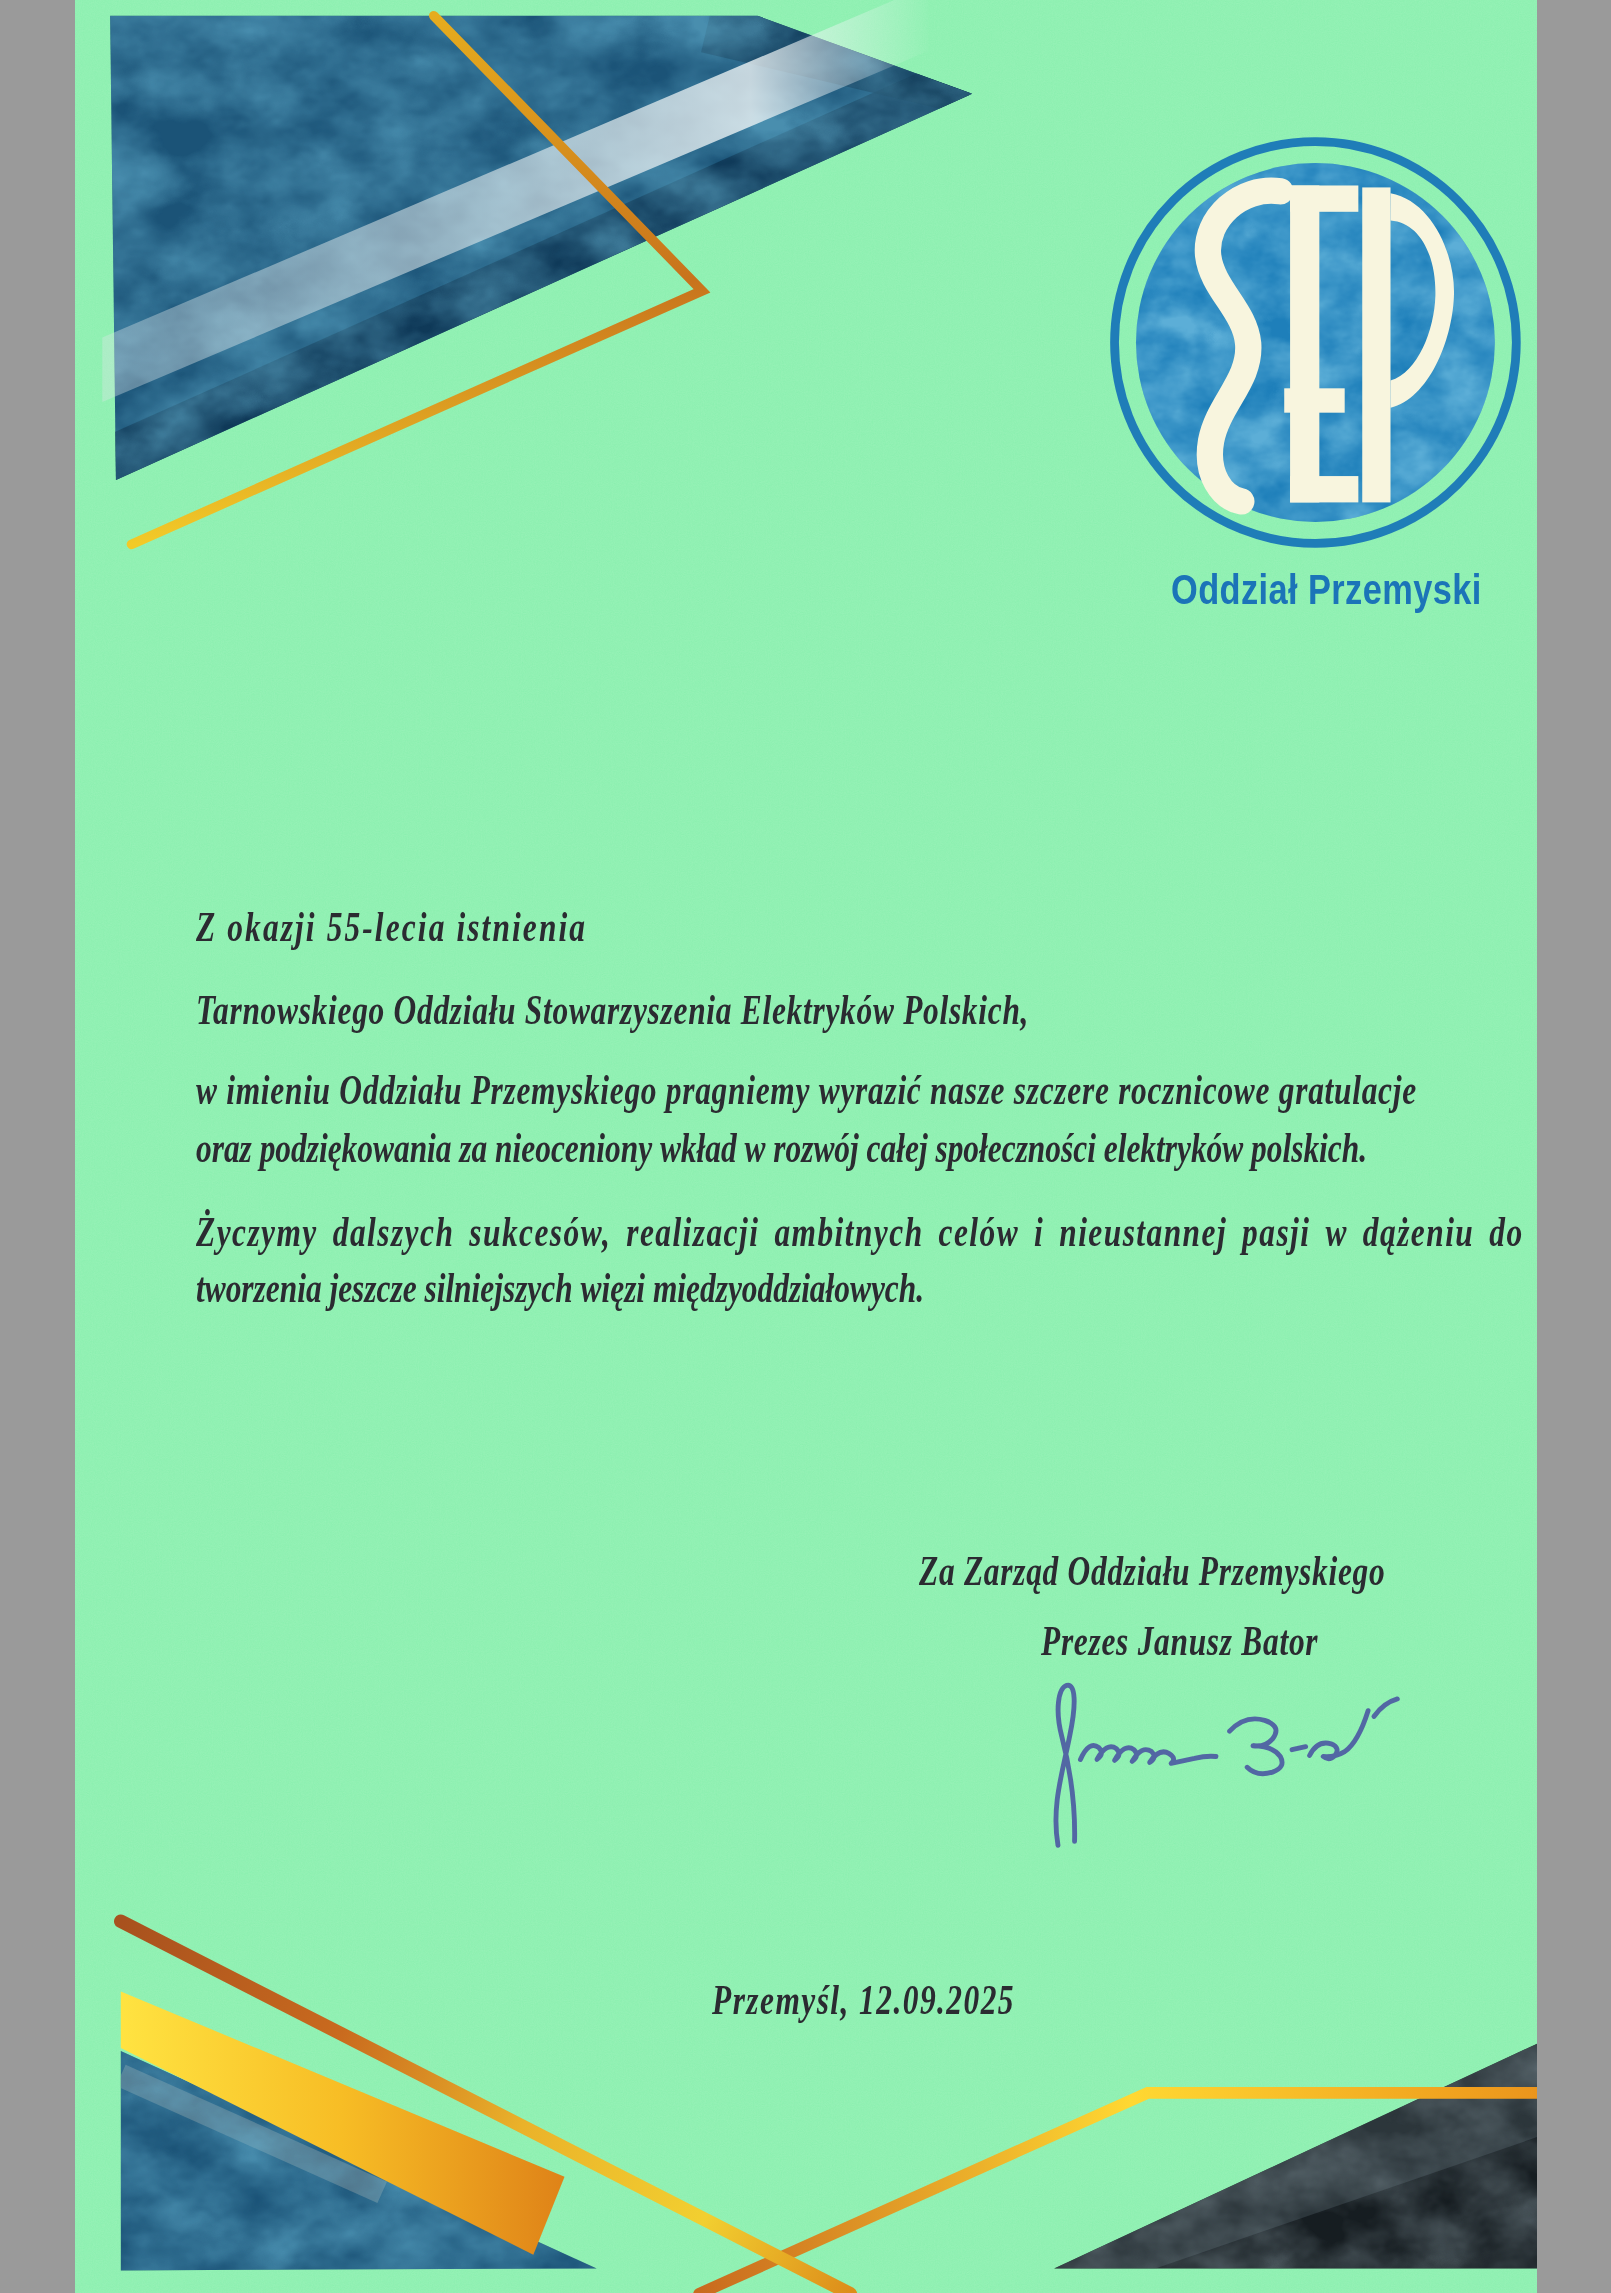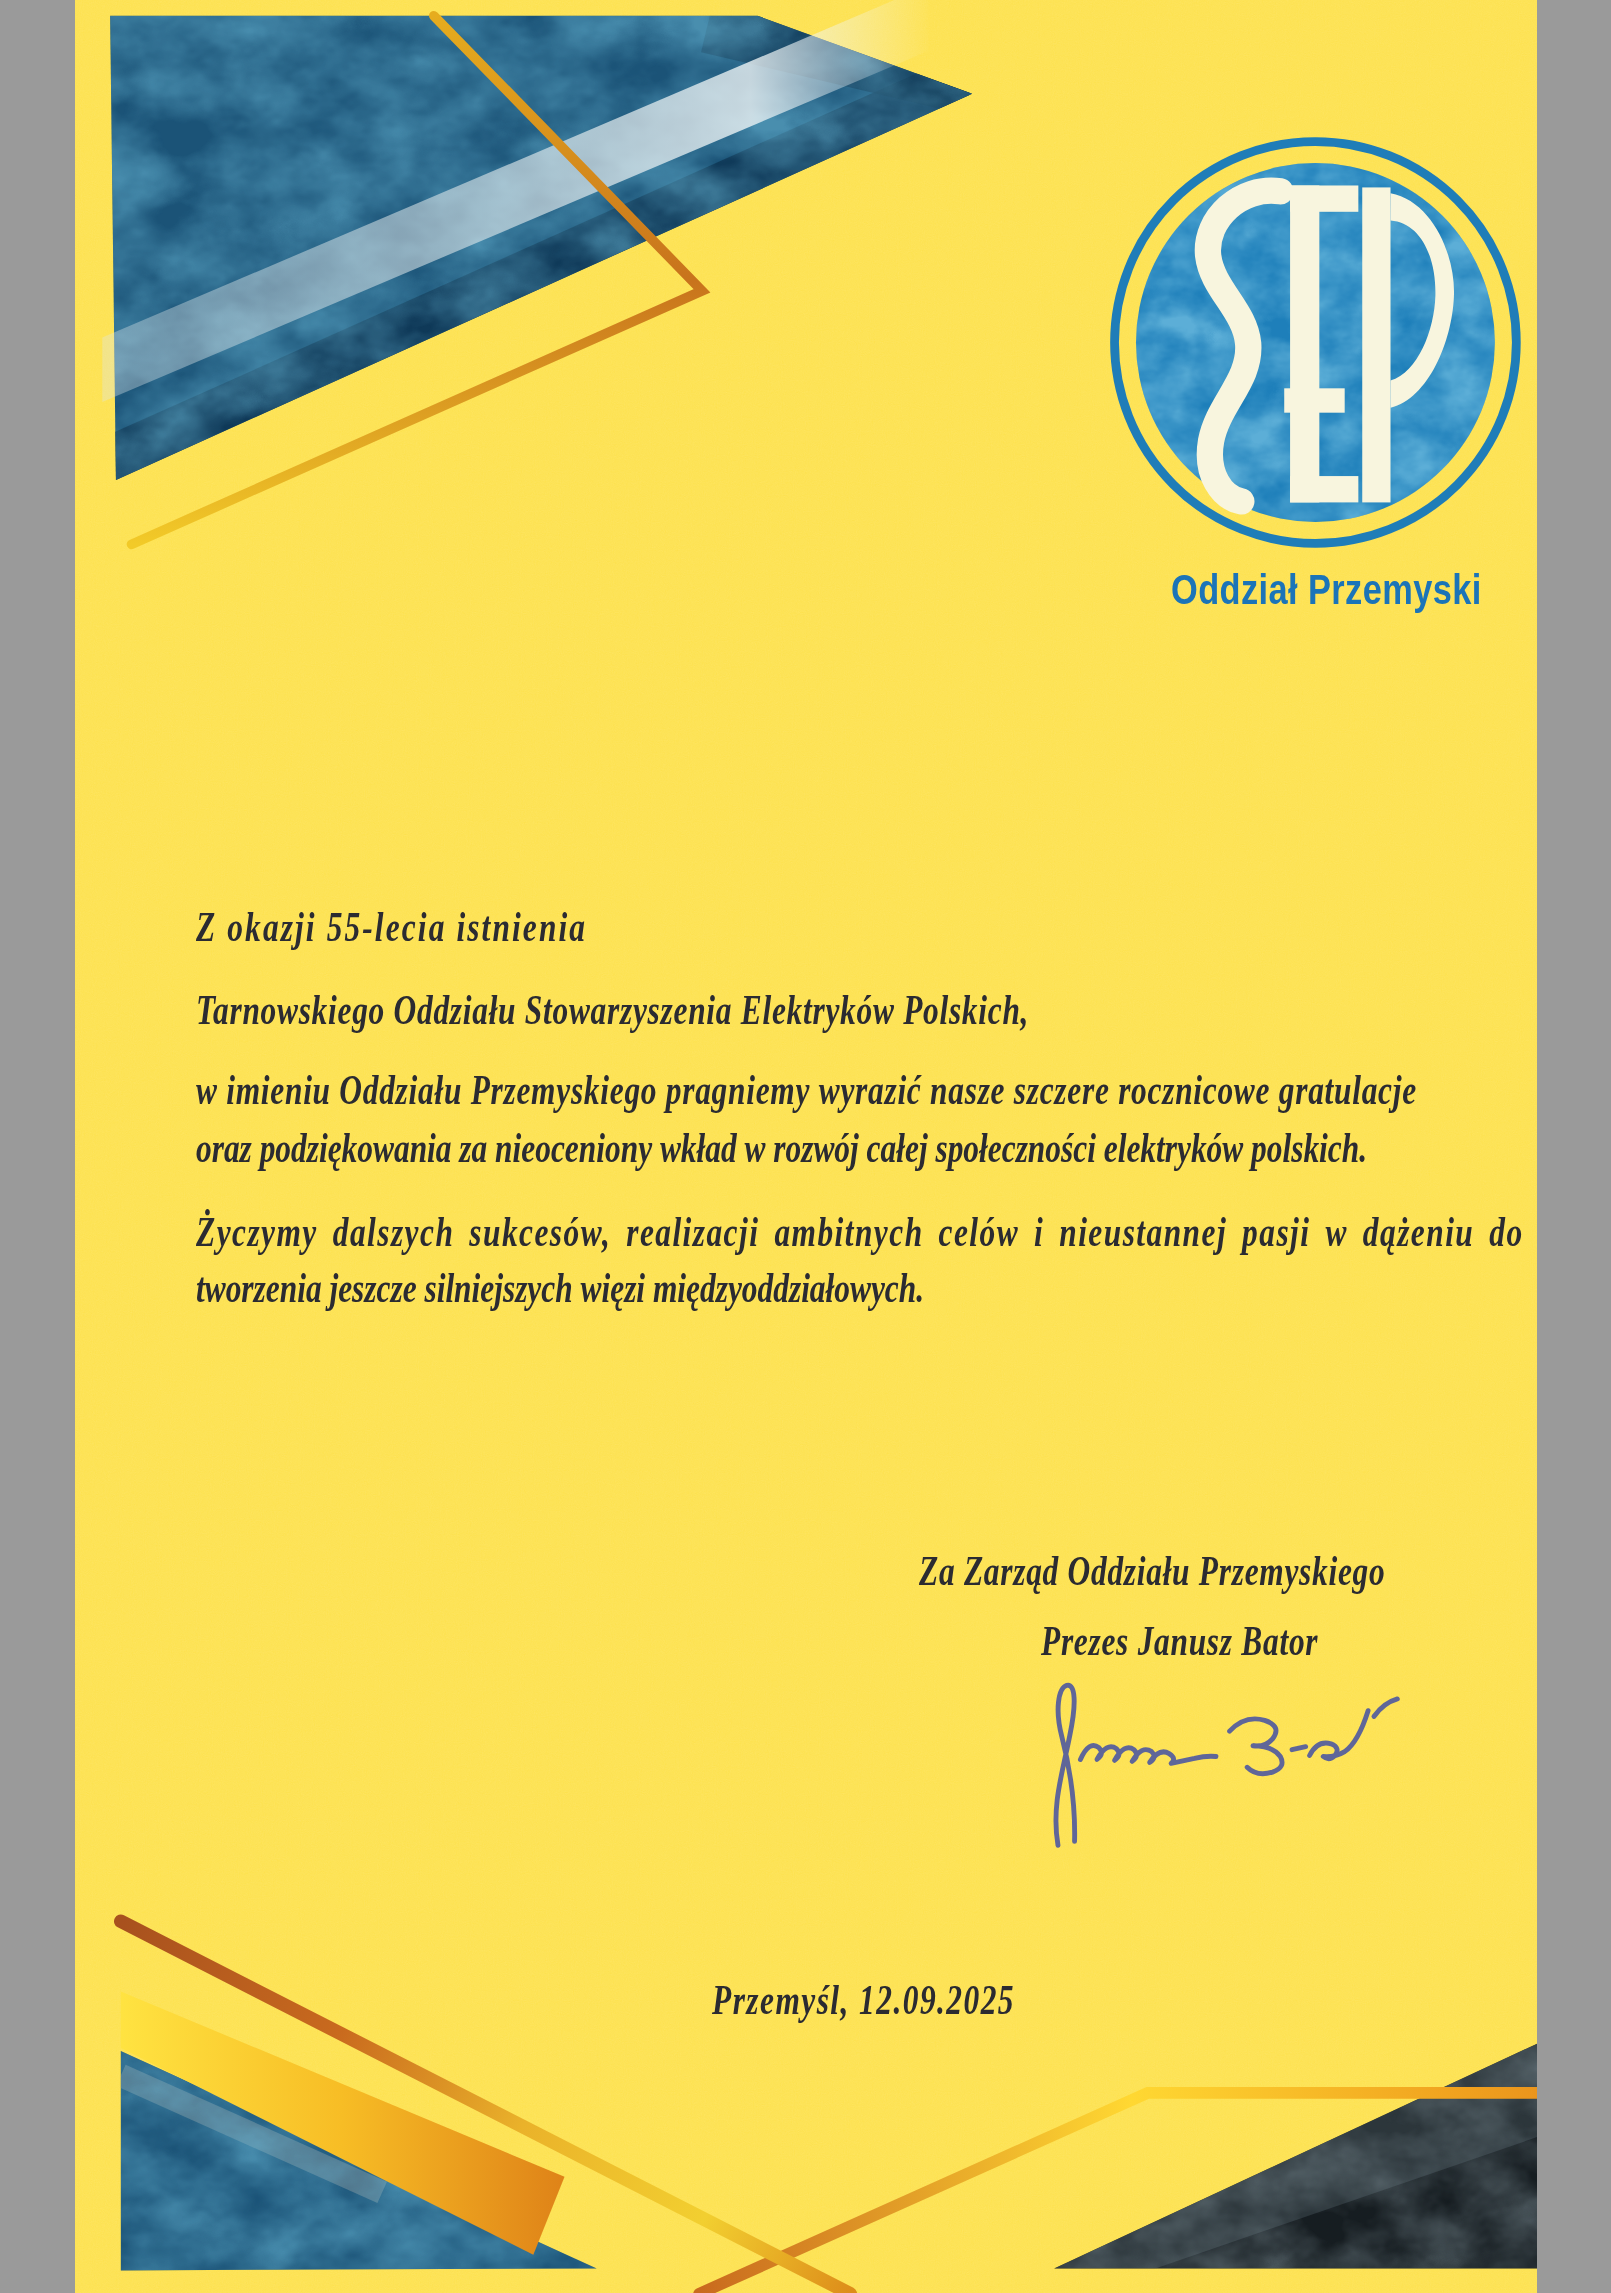--- a/index.html
+++ b/index.html
@@ -1,18 +1,18 @@
 <!DOCTYPE html>
 <html><head>
 <meta charset="utf-8">
 <style>
   html,body{margin:0;padding:0;background:#9a9a9a;}
   .page{
     position:relative;margin:0 auto;width:1462px;height:2294px;
-    background:#fde047;overflow:hidden;
+    background:#86efac;overflow:hidden;
     font-family:"Liberation Serif", serif;
   }
   svg.decor{position:absolute;left:0;top:0;width:1611px;height:2294px;}
   svg.sig{position:absolute;left:0;top:0;width:1611px;height:2294px;pointer-events:none;}
   .txt{
     position:absolute;white-space:nowrap;color:#2b2b31;
     font-weight:bold;font-style:italic;font-size:43px;line-height:43px;
     transform:scaleX(0.73);transform-origin:0 50%;letter-spacing:1px;
   }
   .wide{letter-spacing:2.9px;}

